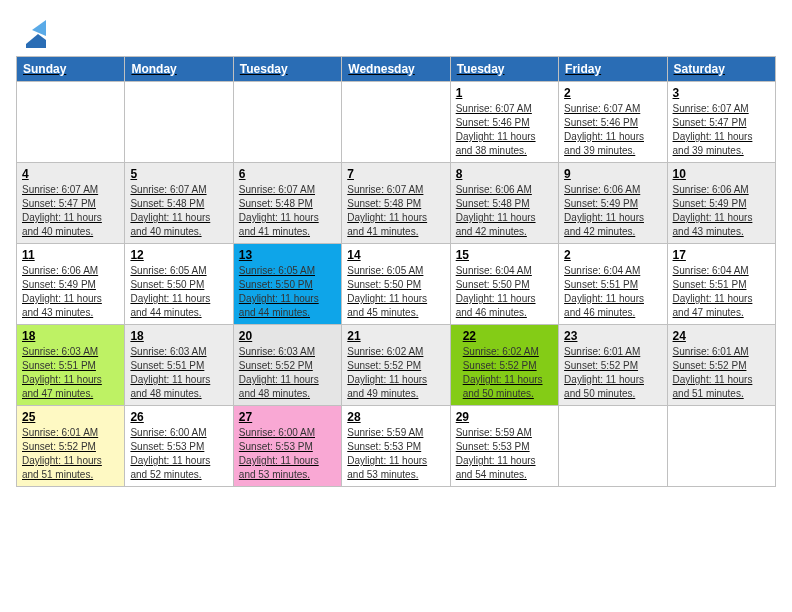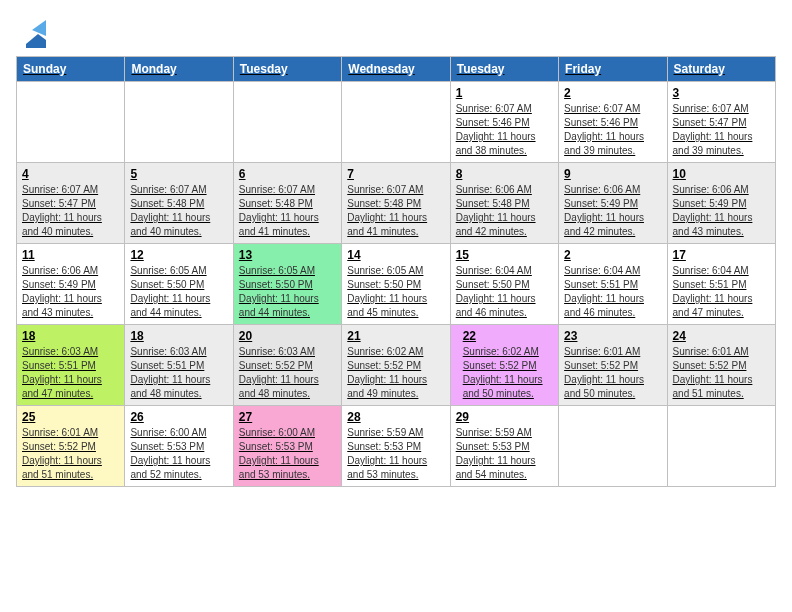--- a/index.html
+++ b/index.html
@@ -213,21 +213,21 @@
 Daylight: 11 hours
 and 43 minutes.</div>
         </td>
         <td style="background: rgb(255, 255, 255);">
           <span class="day-num">12</span>
           <div class="day-info" style="white-space: pre-line;">Sunrise: 6:05 AM
 Sunset: 5:50 PM
 Daylight: 11 hours
 and 44 minutes.</div>
         </td>
-        <td style="background: #86efac;">
+        <td style="background: #0ea5e9;">
           <span class="day-num">13</span>
           <div class="day-info" style="white-space: pre-line;">Sunrise: 6:05 AM
 Sunset: 5:50 PM
 Daylight: 11 hours
 and 44 minutes.</div>
         </td>
         <td style="background: rgb(255, 255, 255);">
           <span class="day-num">14</span>
           <div class="day-info" style="white-space: pre-line;">Sunrise: 6:05 AM
 Sunset: 5:50 PM
@@ -278,21 +278,21 @@
 Daylight: 11 hours
 and 48 minutes.</div>
         </td>
         <td style="background: rgb(236, 236, 236);">
           <span class="day-num">21</span>
           <div class="day-info" style="white-space: pre-line;">Sunrise: 6:02 AM
 Sunset: 5:52 PM
 Daylight: 11 hours
 and 49 minutes.</div>
         </td>
-        <td style="background: #f0abfc; padding-left: 12px;">
+        <td style="background: #84cc16; padding-left: 12px;">
           <span class="day-num">22</span>
           <div class="day-info" style="white-space: pre-line;">Sunrise: 6:02 AM
 Sunset: 5:52 PM
 Daylight: 11 hours
 and 50 minutes.</div>
         </td>
         <td style="background: rgb(236, 236, 236);">
           <span class="day-num">23</span>
           <div class="day-info" style="white-space: pre-line;">Sunrise: 6:01 AM
 Sunset: 5:52 PM

